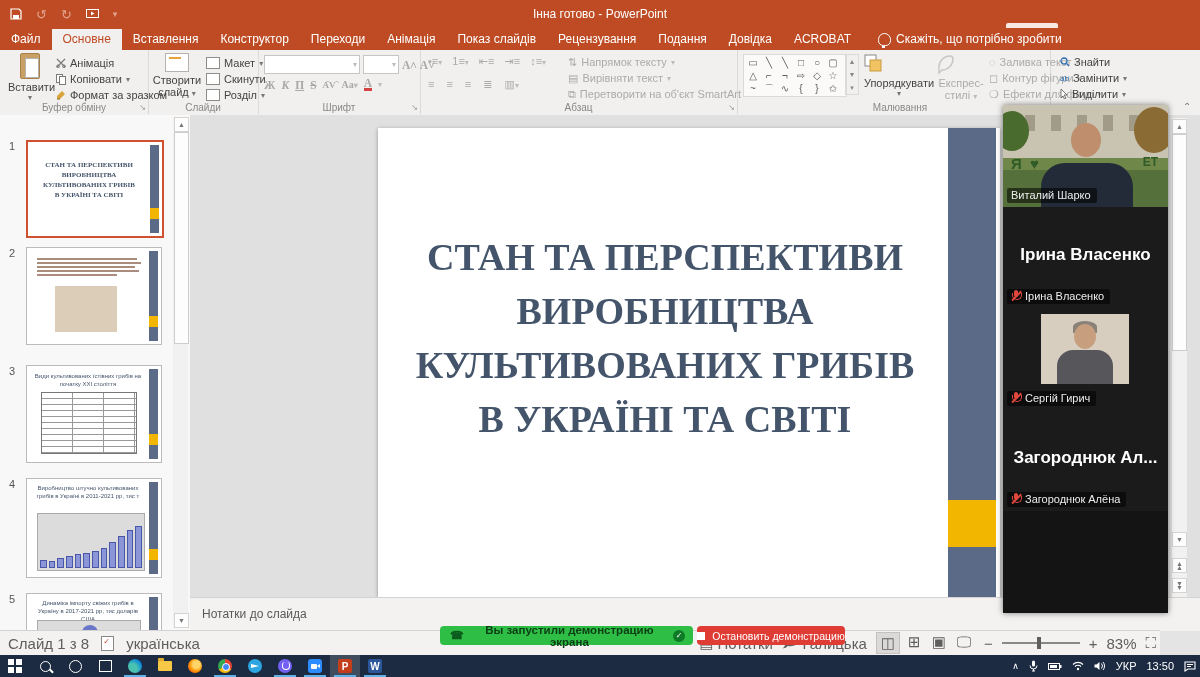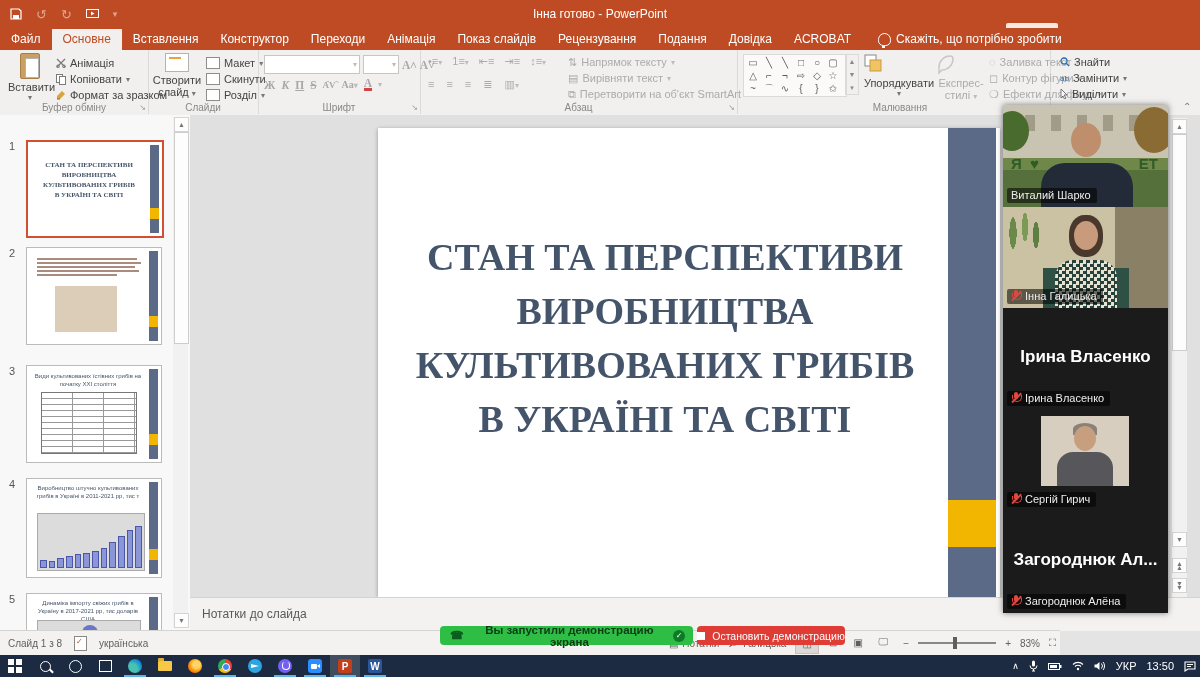--- a/index.html
+++ b/index.html
@@ -67,21 +67,21 @@
   #slide-title{position:absolute;left:28px;top:102px;width:518px;text-align:center;font-family:"Liberation Serif",serif;font-weight:bold;font-size:38px;line-height:54px;color:#44546A;}
 
   #notesbar{position:absolute;left:190px;top:597px;width:1010px;height:33px;background:#F3F2F1;border-top:1px solid #D5D3D1;}
   #notesbar span{position:absolute;left:12px;top:9px;font-size:12px;color:#595959;}
 
   
   #mscroll{position:absolute;left:1171px;top:118px;width:15px;height:480px;background:#F1F1F1;border-left:1px solid #E0DEDC;}
   #ribbon-collapse{position:absolute;left:1183px;top:101px;font-size:10px;color:#777;}
 
   
-  #statusbar{position:absolute;left:0;top:630px;width:1060px;height:25px;background:#F3F2F1;border-top:1px solid #D5D3D1;font-size:10px;color:#605E5C;}
+  #statusbar{position:absolute;left:0;top:630px;width:1160px;height:25px;background:#F3F2F1;border-top:1px solid #D5D3D1;font-size:15px;color:#605E5C;}
   .sb-left{position:absolute;left:8px;top:0;height:24px;display:flex;align-items:center;gap:12px;}
   .sb-right{position:absolute;right:4px;top:0;height:24px;display:flex;align-items:center;gap:9px;}
   .viewbtn{width:22px;height:20px;display:flex;align-items:center;justify-content:center;color:#605E5C;}
   .viewbtn.active{background:#DBD9D7;border:1px solid #C4C2C0;}
   .zoomtrack{width:78px;height:2px;background:#8A8886;position:relative;}
   .zoomthumb{position:absolute;left:45%;top:-5px;width:4px;height:12px;background:#605E5C;}
   .spell-ic{width:11px;height:13px;background:#fff;border:1px solid #8a8886;position:relative;}
   .spell-ic:after{content:"✓";position:absolute;left:1px;top:0;font-size:8px;color:#BE4B23;}
 
   
@@ -129,21 +129,21 @@
   .micoff{width:10px;height:12px;position:relative;flex:0 0 auto;}
   .micoff .m1{position:absolute;left:3px;top:0;width:4px;height:7px;background:#E0483E;border-radius:2px;}
   .micoff .m2{position:absolute;left:1px;top:3px;width:8px;height:6px;border:1.2px solid #E0483E;border-top:none;border-radius:0 0 5px 5px;}
   .micoff .m3{position:absolute;left:-1px;top:5px;width:13px;height:1.5px;background:#E0483E;transform:rotate(-45deg);}
   
   .scene1{position:absolute;inset:0;background:linear-gradient(180deg,#C9C3B2 0 52%,#6F8748 52% 64%,#55703A 64% 100%);}
   .scene1 .win{position:absolute;left:6px;top:10px;right:6px;height:16px;background:repeating-linear-gradient(90deg,transparent 0 16px,#97917D 16px 26px);opacity:.8;}
   .scene1 .treeL{position:absolute;left:-8px;top:6px;width:34px;height:40px;border-radius:50%;background:#4A6B2E;}
   .scene1 .treeR{position:absolute;right:-6px;top:2px;width:40px;height:46px;border-radius:50%;background:#8A6B33;}
   .scene1 .topi{position:absolute;left:8px;top:50px;color:#2E5B26;font-weight:bold;font-size:15px;letter-spacing:2px;}
-  .scene1 .topiR{position:absolute;right:10px;top:50px;color:#2E5B26;font-weight:bold;font-size:15px;text-align:right;}
+  .scene1 .topiR{position:absolute;right:10px;top:50px;color:#2E5B26;font-weight:bold;font-size:12px;text-align:right;}
   .scene1 .head{position:absolute;left:68px;top:18px;width:30px;height:34px;border-radius:50%;background:#BE8E6D;}
   .scene1 .body{position:absolute;left:38px;bottom:0;width:92px;height:44px;border-radius:24px 24px 0 0;background:#222B37;}
   
   .scene2{position:absolute;inset:0;background:linear-gradient(90deg,#CBC1A3 0 68%,#8A8066 68% 100%);}
   .scene2 .plant{position:absolute;left:2px;top:4px;width:40px;height:55px;background:
      radial-gradient(ellipse 6px 26px at 8px 22px,#6A8A4A 60%,transparent 61%),
      radial-gradient(ellipse 5px 24px at 20px 16px,#7A9A55 60%,transparent 61%),
      radial-gradient(ellipse 5px 22px at 31px 24px,#5E7E42 60%,transparent 61%);}
   .scene2 .hair{position:absolute;left:66px;top:8px;width:34px;height:42px;border-radius:45%;background:#4A382C;}
   .scene2 .head2{position:absolute;left:71px;top:14px;width:24px;height:29px;border-radius:50%;background:#C89B7C;}
@@ -595,38 +595,20 @@
         <span class="topi">Я ♥</span>
           <span class="topiR">ЕТ</span>
         <div class="head"></div>
           <div class="body"></div>
       </div>
       <div class="plabel">
         <span>Виталий Шарко</span>
       </div>
     </div>
 
-    <div class="ptile">
-      <div class="scene2">
-        <div class="plant"></div>
-          <div class="hair"></div>
-          <div class="head2"></div>
-        <div class="sleeve" style="left:40px;"></div>
-          <div class="sleeve" style="left:108px;"></div>
-        <div class="vest"></div>
-      </div>
-      <div class="plabel">
-        <span class="micoff">
-            <i class="m1"></i>
-            <i class="m2"></i>
-            <i class="m3"></i>
-          </span>
-        <span>Інна Галицька</span>
-      </div>
-    </div>
 
     <div class="ptile">
       <div class="bigname">Ірина Власенко</div>
       <div class="plabel">
         <span class="micoff">
             <i class="m1"></i>
             <i class="m2"></i>
             <i class="m3"></i>
           </span>
         <span>Ірина Власенко</span>

